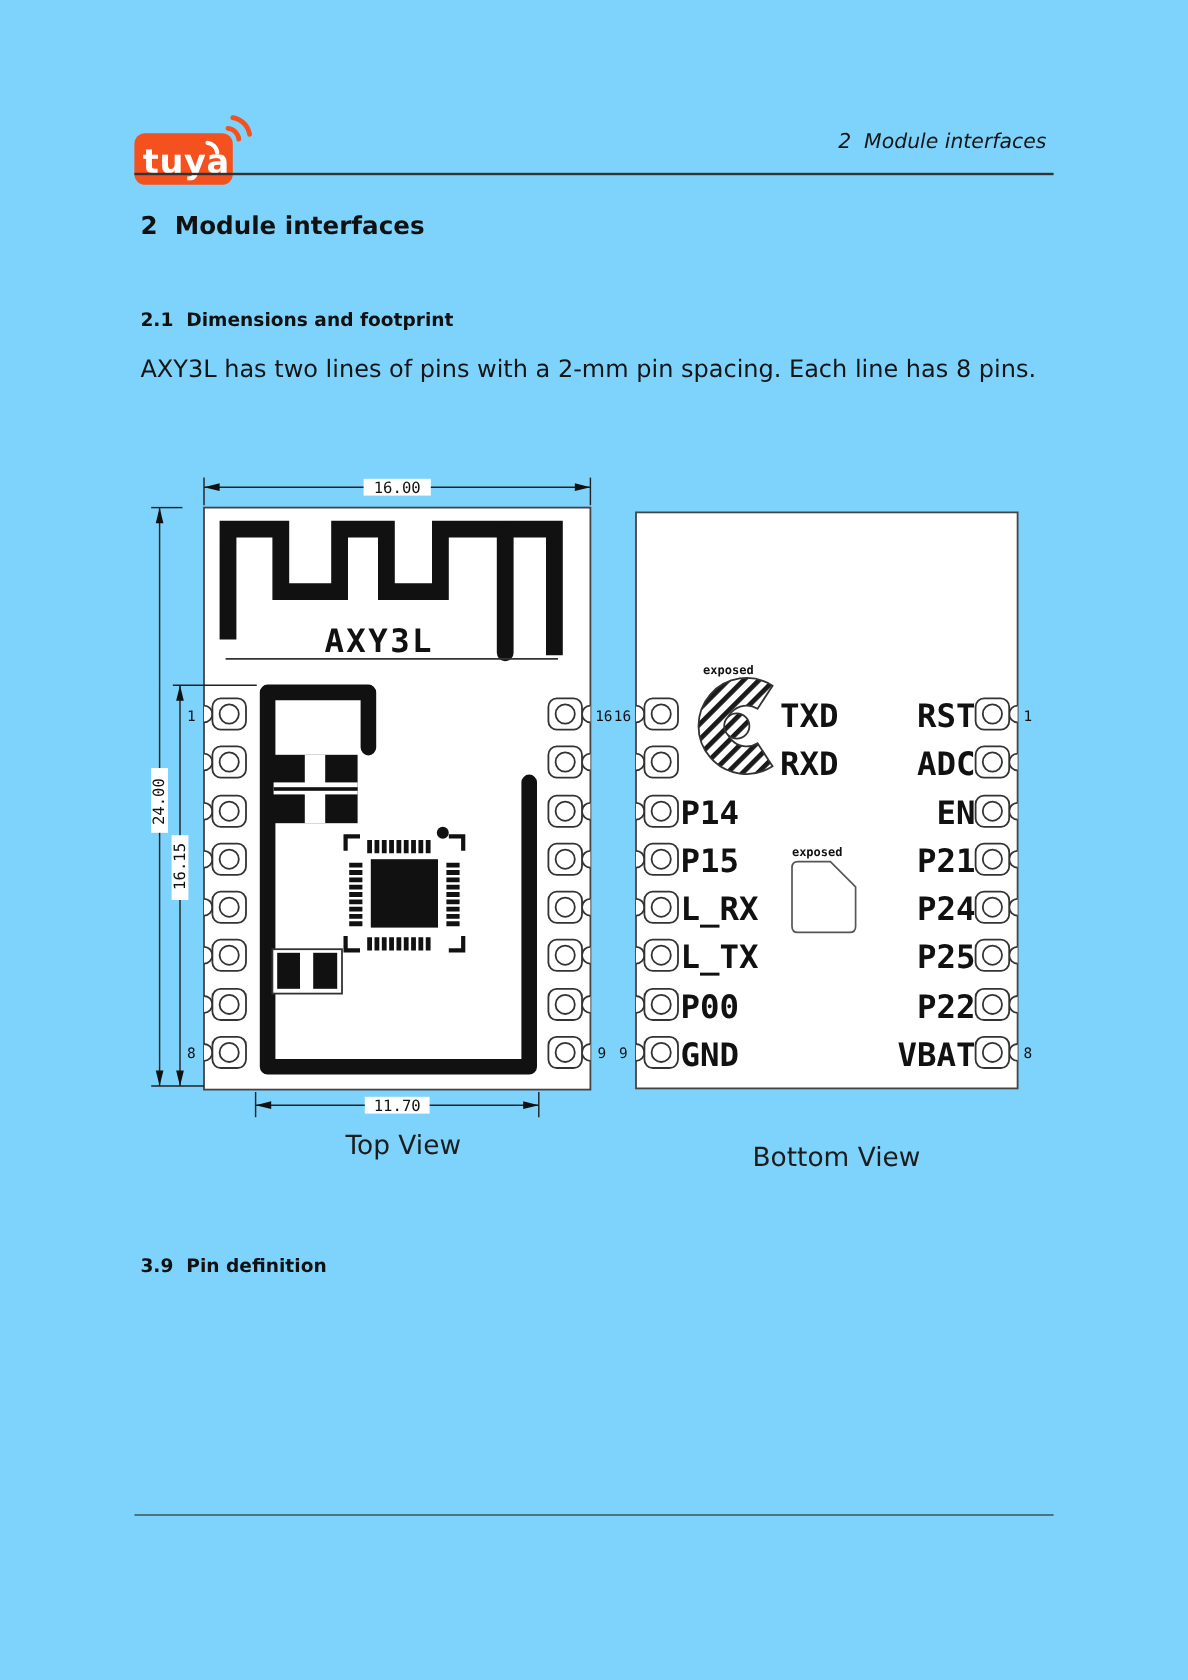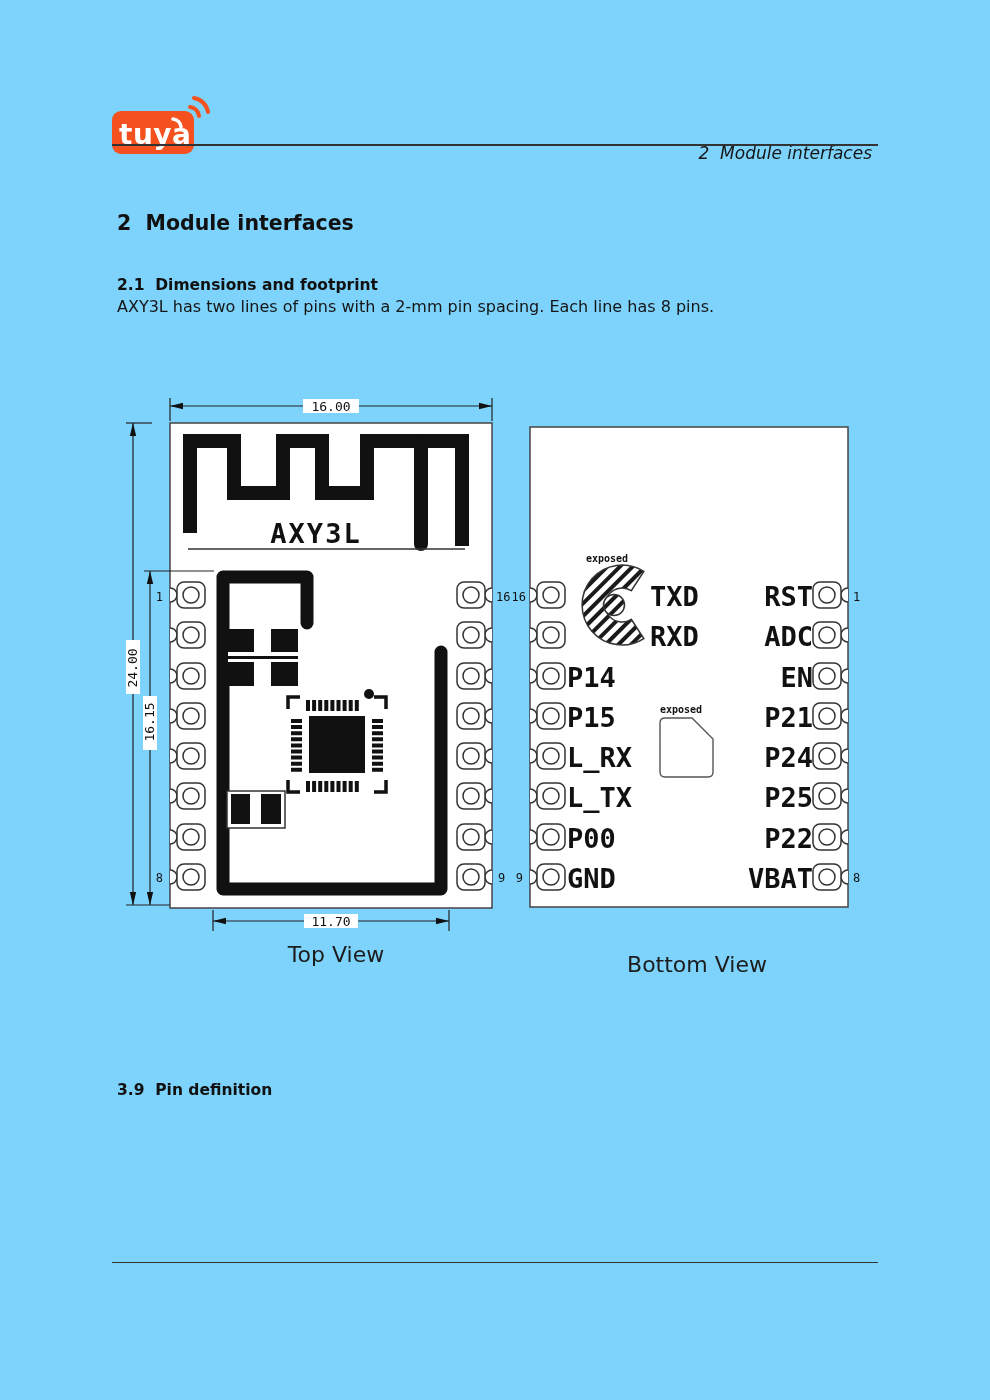--- a/index.html
+++ b/index.html
@@ -1,24 +1,24 @@
 <!DOCTYPE html>
 <html><head>
 <meta charset="utf-8">
 <style>
   html,body{margin:0;padding:0;background:#fff;}
   #page{position:relative;width:990px;height:1400px;background:#7dd3fc;overflow:hidden;
         font-family:"DejaVu Sans","Liberation Sans",sans-serif;color:#111;text-decoration:underline;}
   .abs{position:absolute;}
-  .pre{white-space:pre;margin-top:35px;}
+  .pre{white-space:pre;}
   .hdr-right{top:108px;right:118px;font-size:17px;font-style:italic;color:#151515;}
   .rule{background:#333;height:1.5px;}
   .h1{top:176px;left:117px;font-size:20.5px;font-weight:bold;}
   .h2{left:117px;font-size:15.5px;font-weight:bold;}
-  .body-text{left:117px;font-size:16px;line-height:28px;color:#151515;}
+  .body-text{left:117px;font-size:20px;line-height:28px;color:#151515;}
   .footer-num{top:1266px;left:0;width:990px;text-align:center;font-size:17px;font-style:italic;}
   svg text{user-select:none;}
   .cad{font-family:"DejaVu Sans Mono","Liberation Mono",monospace;fill:#111;}
   .dimtxt{font-size:13px;}
   .pinnum{font-size:12px;}
   .biglbl{font-size:27px;font-weight:bold;}
   .cap{font-family:"DejaVu Sans","Liberation Sans",sans-serif;font-size:22px;fill:#1c1c1c;}
   .tiny{font-size:10px;font-weight:bold;}
 </style>
 </head>
@@ -31,21 +31,21 @@
     <text x="9" y="50" font-family="DejaVu Sans, sans-serif" font-size="28" font-weight="bold" fill="#ffffff" letter-spacing="0.5">tuya</text>
     <path d="M 63,25 a 9 9 0 0 1 8,8" fill="none" stroke="#ffffff" stroke-width="3.6" stroke-linecap="round"></path>
     <path d="M 80,13 a 10 10 0 0 1 9,9" fill="none" stroke="#F4511E" stroke-width="4" stroke-linecap="round"></path>
     <path d="M 84,4 a 17 17 0 0 1 14,14" fill="none" stroke="#F4511E" stroke-width="4" stroke-linecap="round"></path>
   </svg>
 
   <div class="abs hdr-right pre">2  Module interfaces</div>
   <div class="abs rule" style="left:112px;top:144px;width:766px"></div>
 
   <div class="abs h1 pre">2  Module interfaces</div>
-  <div class="abs h2 pre" style="top:241px">2.1  Dimensions and footprint</div>
+  <div class="abs h2 pre" style="top:258px">2.1  Dimensions and footprint</div>
   <div class="abs body-text" style="top:293px">AXY3L has two lines of pins with a 2-mm pin spacing. Each line has 8 pins.</div>
   <div class="abs h2 pre" style="top:1046px">3.9  Pin definition</div>
 
   <svg class="abs" style="left:0;top:0" width="990" height="1400" viewBox="0 0 990 1400">
     <defs>
       <pattern id="hatch" patternUnits="userSpaceOnUse" width="9" height="9" patternTransform="rotate(45)">
         <rect width="9" height="9" fill="#ffffff"></rect>
         <rect width="4" height="9" fill="#1a1a1a"></rect>
       </pattern>
       <g id="cpin">

